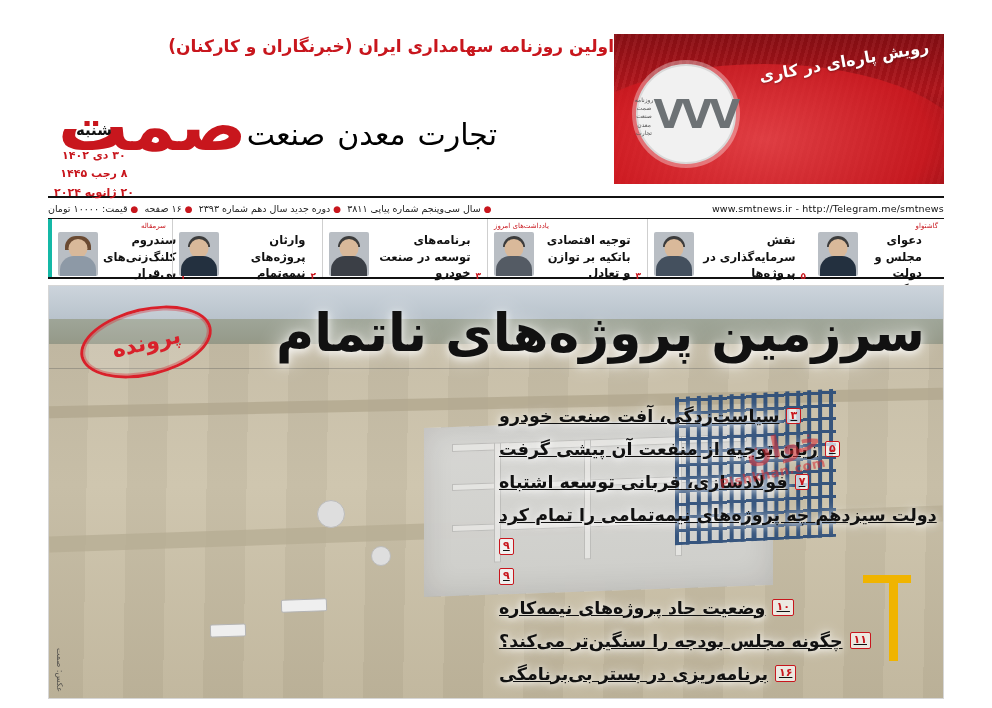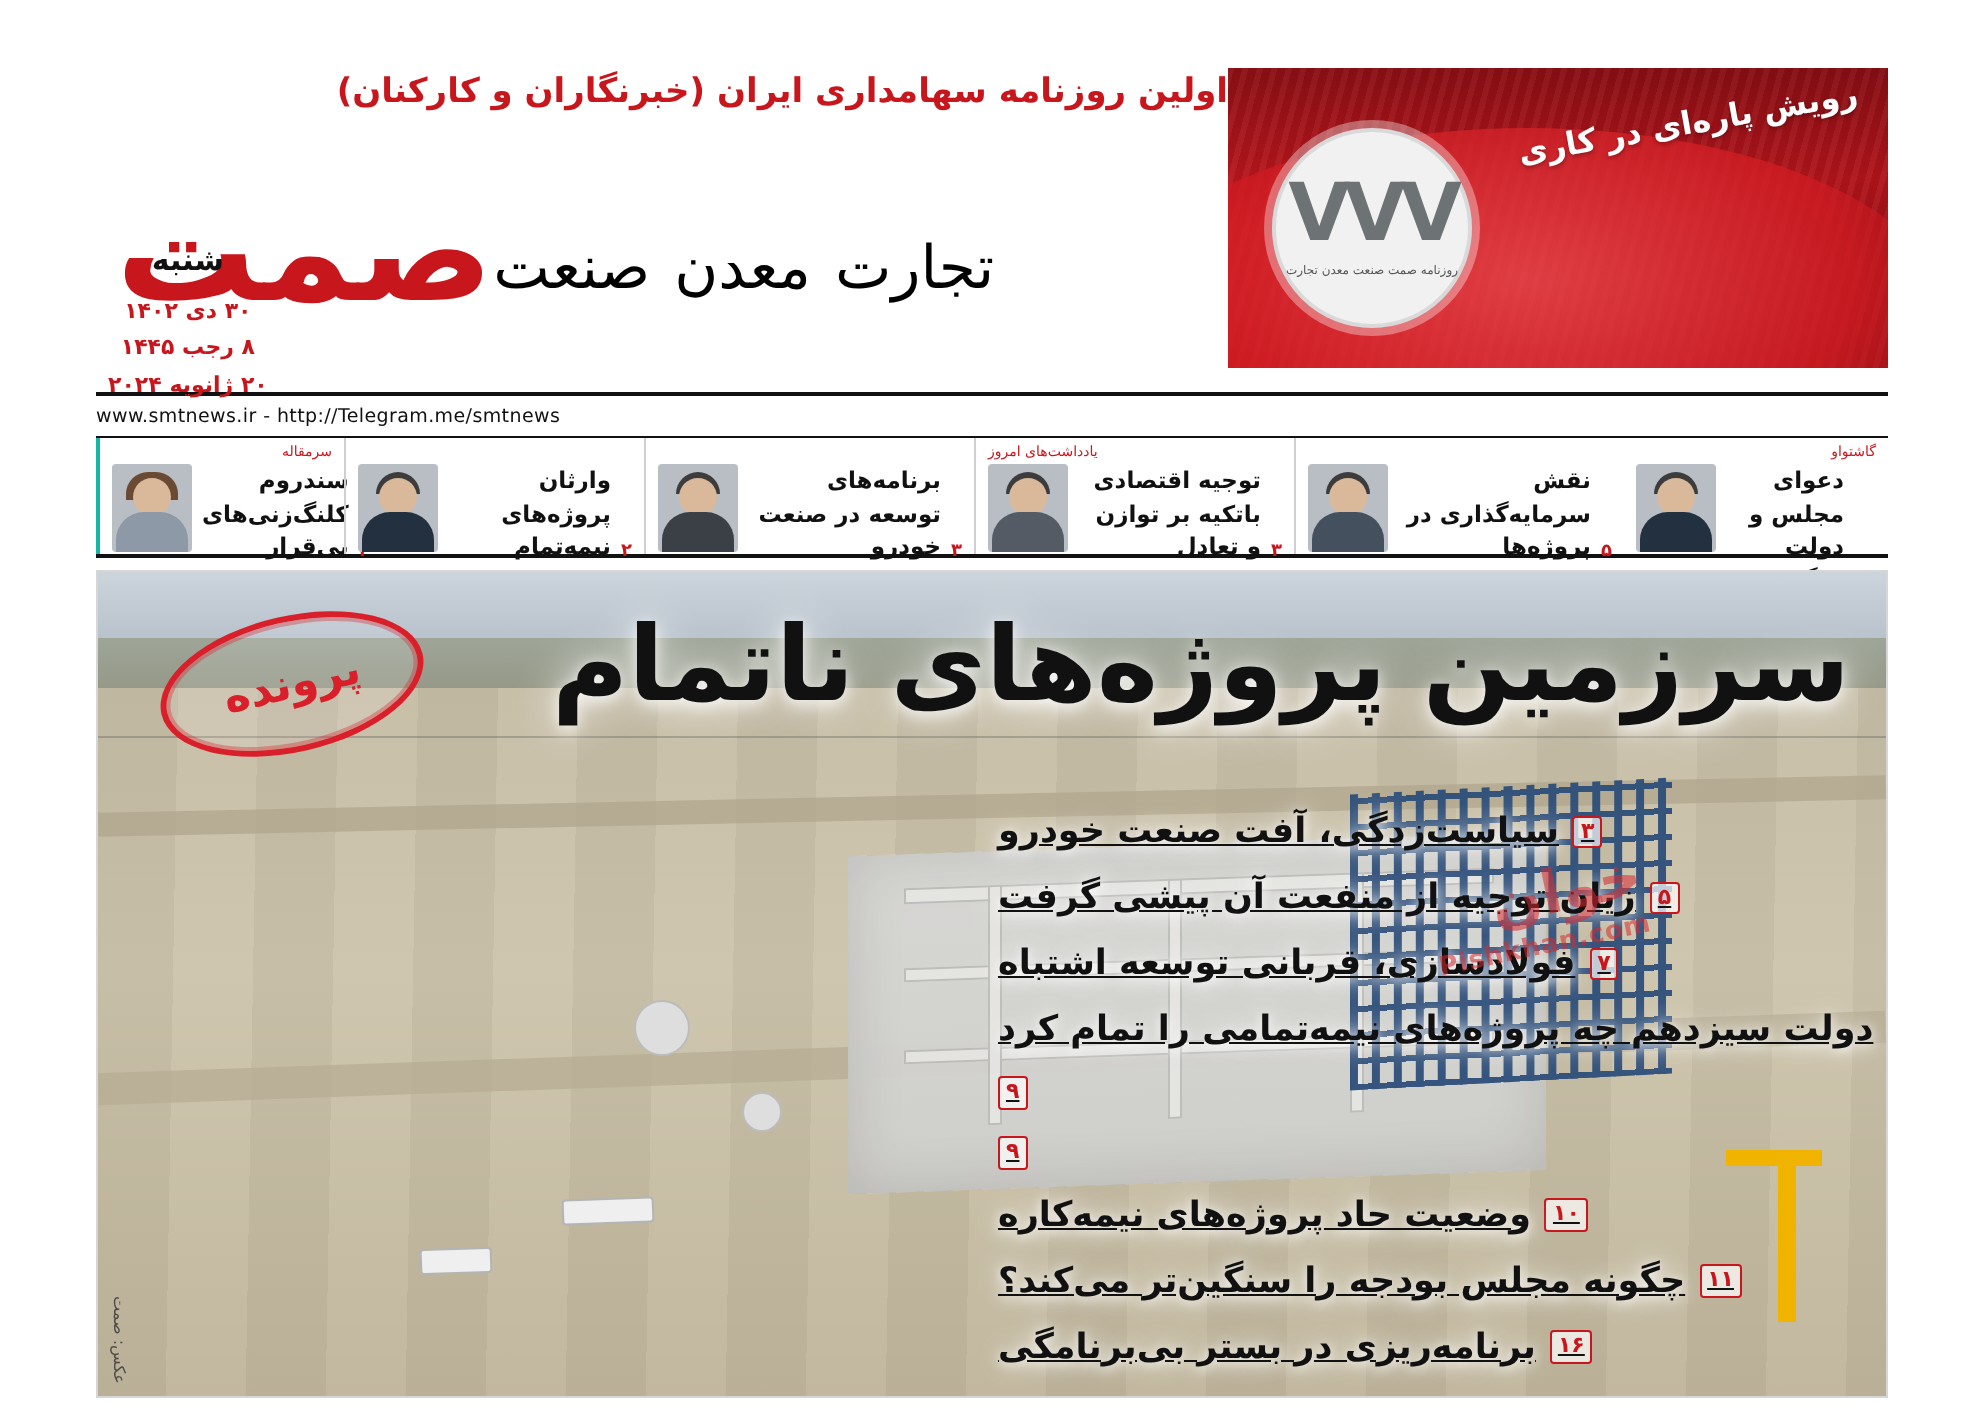--- a/index.html
+++ b/index.html
@@ -50,21 +50,21 @@
   .banner .dark{position:absolute;left:0;top:0;width:100%;height:52%;
     background:linear-gradient(180deg,#7d0d12 0%, #b1151b 70%, rgba(200,22,29,0) 100%);opacity:.85;}
   .banner .swoosh{position:absolute;left:-60px;bottom:-70px;width:420px;height:190px;border-radius:50%;
     background:radial-gradient(ellipse at 50% 40%, #e8484d 0%, #cf1b22 55%, rgba(160,15,20,0) 75%);opacity:.8;}
   .banner .slogan{
     position:absolute;right:14px;top:18px;color:#fff;font-weight:bold;font-size:16px;
     transform:rotate(-10deg);text-shadow:0 1px 2px rgba(0,0,0,.3);direction:rtl;white-space:nowrap;
   }
   .emblem{
     position:absolute;left:22px;top:30px;width:96px;height:96px;border-radius:50%;
-    background:#f1f1f1;border:2px solid #d9d9d9;display:flex;flex-direction:column;
+    background:#f1f1f1;border:2px solid #d9d9d9;display:flex;flex-direction:row;
     align-items:center;justify-content:center;box-shadow:0 0 0 4px rgba(255,255,255,.35);
   }
   .emblem .glyph{font-size:40px;color:#6d7275;font-weight:bold;line-height:1;letter-spacing:-3px;}
   .emblem .ename{font-size:6px;color:#555;margin-top:5px;text-align:center;direction:rtl;line-height:1.4;}
 
   
   .inforule{height:2px;background:#111;margin:0 48px;}
   .infobar{
     margin:0 48px;height:20px;display:flex;flex-direction:row-reverse;align-items:center;
     justify-content:space-between;font-size:9.5px;color:#222;direction:rtl;
@@ -75,21 +75,21 @@
 
   
   .teasers{
     margin:0 48px;border-top:1px solid #111;border-bottom:2px solid #111;
     height:58px;display:flex;flex-direction:row-reverse;
   }
   .teaser{
     position:relative;display:flex;flex-direction:row-reverse;align-items:flex-start;
     border-left:1px solid #cfcfcf;padding:4px 6px 2px 6px;box-sizing:border-box;
   }
-  .teaser:first-child{border-left:2px solid #14b8a6;}
+  .teaser:first-child{border-left:4px solid #14b8a6;}
   .teaser:last-child{border-left:none;}
   .t-kicker{
     position:absolute;top:3px;right:6px;font-size:7px;color:#c8161d;direction:rtl;
   }
   .t-body{display:flex;flex-direction:row-reverse;gap:5px;width:100%;padding-top:9px;}
   .t-text{
     font-size:11.5px;font-weight:bold;line-height:1.45;direction:rtl;text-align:right;color:#111;
     flex:1 1 auto;
   }
   .t-num{
@@ -230,20 +230,26 @@
           <div class="ename">روزنامه صمت
 صنعت معدن تجارت</div>
         </div>
       </div>
 
     </div>
   </div>
 
   <div class="inforule"></div>
   <div class="infobar">
+    <div class="right">
+      <span class="bullet">●</span><span>سال سی‌وپنجم شماره پیاپی ۳۸۱۱</span>
+      <span class="bullet">●</span><span>دوره جدید سال دهم شماره ۲۳۹۳</span>
+      <span class="bullet">●</span><span>۱۶ صفحه</span>
+      <span class="bullet">●</span><span>قیمت: ۱۰۰۰۰ تومان</span>
+    </div>
     <div class="left">
       <a href="#" style="color:#111;text-decoration:none">www.smtnews.ir</a>
       <span>-</span>
       <a href="#" style="color:#111;text-decoration:none">http://Telegram.me/smtnews</a>
     </div>
   </div>
 
   <div class="teasers">
 
     <div class="teaser" style="width:124px">

